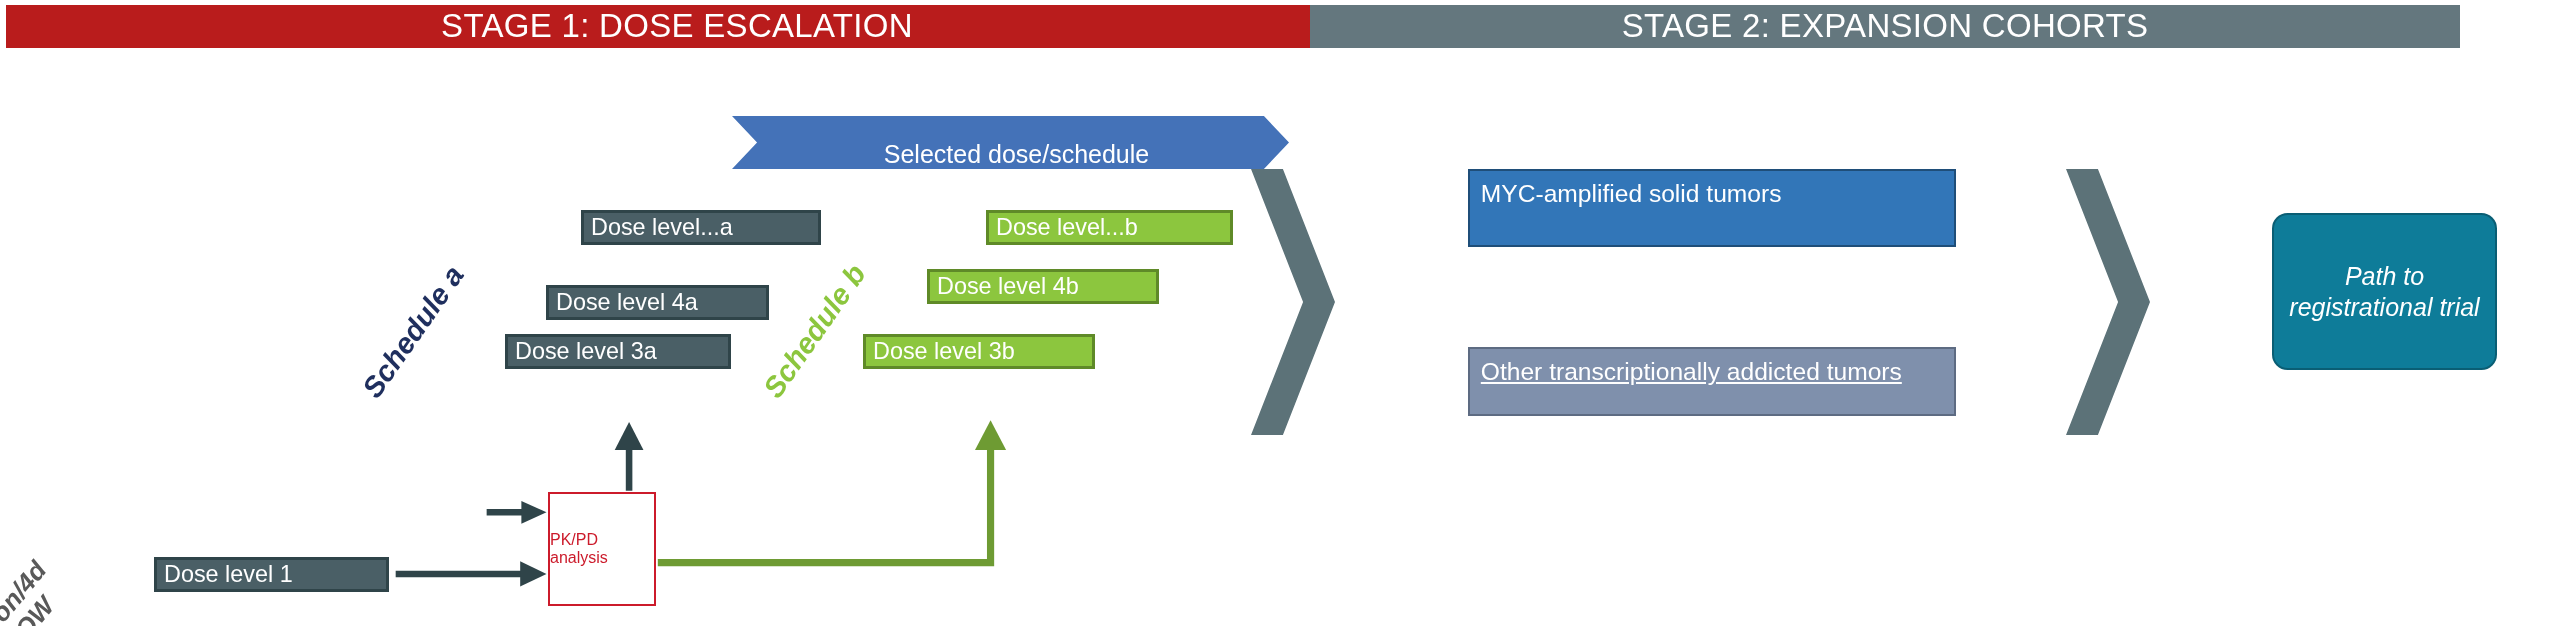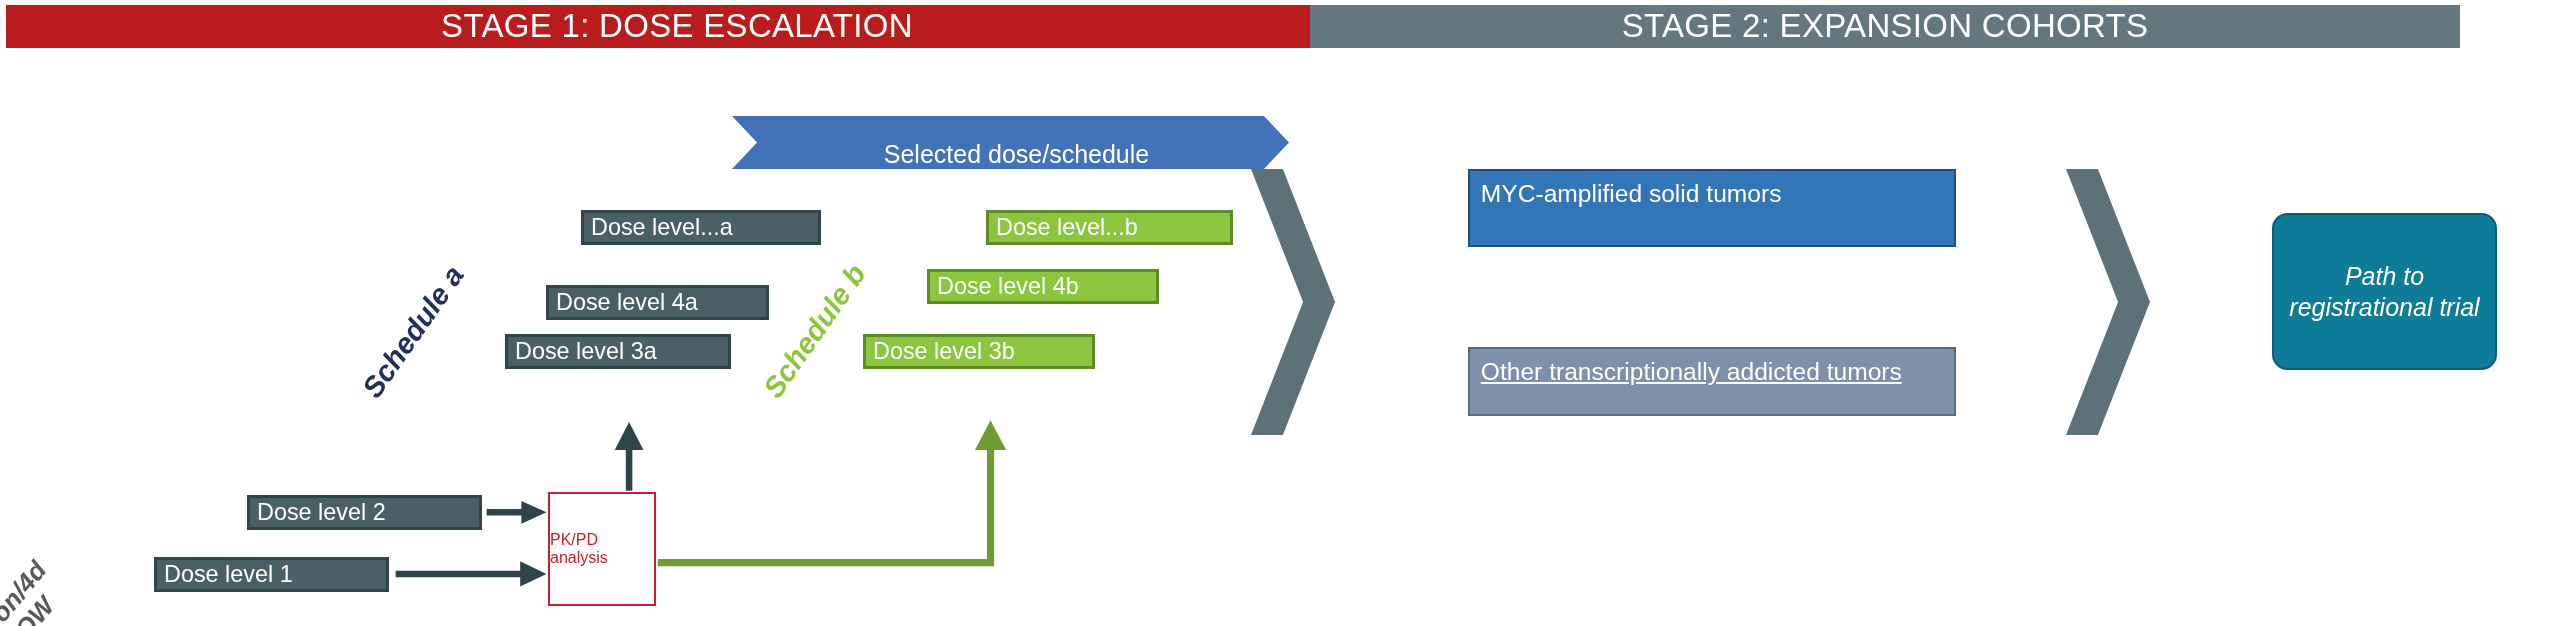--- a/index.html
+++ b/index.html
@@ -235,23 +235,20 @@
   <div class="dose-box green" id="dose-b-top">
     <span>Dose level...b</span>
   </div>
   <div class="dose-box green" id="dose-b-4">
     <span>Dose level 4b</span>
   </div>
   <div class="dose-box green" id="dose-b-3">
     <span>Dose level 3b</span>
   </div>
 
-  <div class="dose-box slate" id="dose-2">
-    <span>Dose level 2</span>
-  </div>
   <div class="dose-box slate" id="dose-1">
     <span>Dose level 1</span>
   </div>
 
   <div id="pkpd-box">
     <div>PK/PD</div>
     <div>analysis</div>
   </div>
 
   <svg id="arrow-layer" viewBox="0 0 4302 1046">

